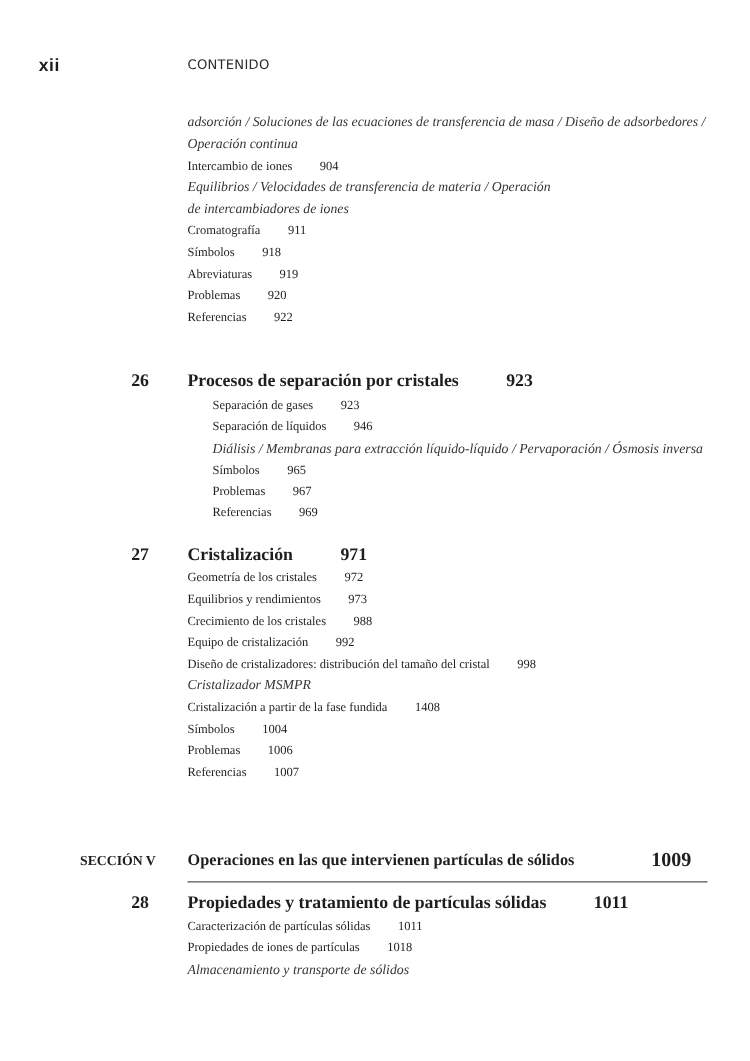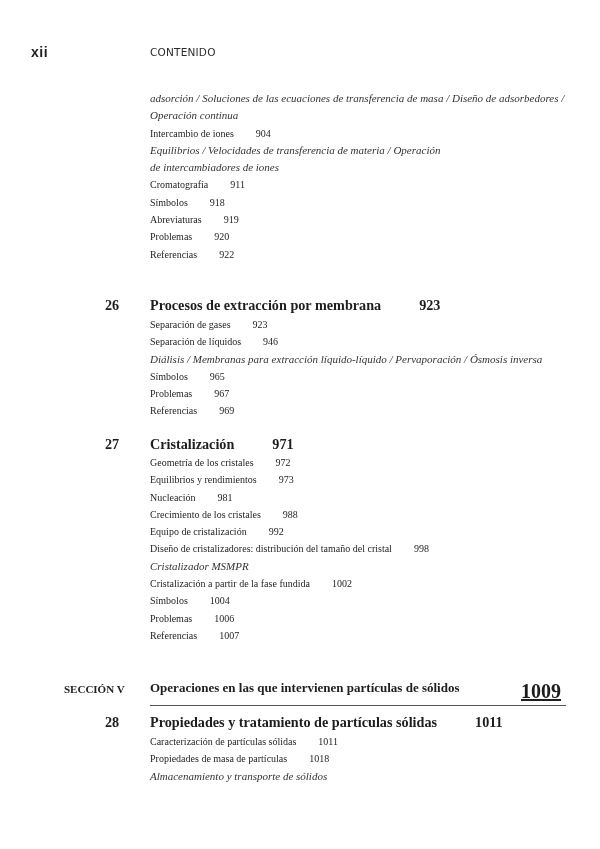--- a/index.html
+++ b/index.html
@@ -12,21 +12,21 @@
   .block { position: absolute; left: 150px; width: 430px; }
   .line { font-size: 10px; height: 17.3px; line-height: 17.3px; white-space: nowrap; }
   .it { font-style: italic; font-size: 11px; color: #333; }
   .pg { display: inline-block; margin-left: 22px; }
   .chap { position: absolute; font-weight: bold; font-size: 14.2px; white-space: nowrap; }
   .chap-num { position: absolute; left: 92px; width: 40px; text-align: center; }
   .chap-title { position: absolute; left: 150px; }
   .chap-title .pg { margin-left: 38px; }
   .section-label { position: absolute; left: 64px; top: 683px; font-weight: bold; font-size: 11px; }
   .section-title { position: absolute; left: 150px; top: 680px; font-weight: bold; font-size: 13px; white-space: nowrap; }
-  .section-page { position: absolute; left: 521px; top: 680px; font-weight: bold; font-size: 20px; text-decoration: underline; }
+  .section-page { position: absolute; left: 521px; top: 680px; font-weight: bold; font-size: 16px; }
   .rule { position: absolute; left: 150px; top: 705px; width: 416px; height: 0; border-top: 1px solid #555; }
 </style>
 </head>
 <body>
 
 <div class="page-num">xii</div>
 <div class="running-head">CONTENIDO</div>
 
 <div class="block" id="prelude" style="top:90px;">
     <div class="line it"><span>adsorción / Soluciones de las ecuaciones de transferencia de masa / Diseño de adsorbedores /</span></div>
@@ -37,62 +37,61 @@
     <div class="line"><span>Cromatografía</span><span class="pg">911</span></div>
     <div class="line"><span>Símbolos</span><span class="pg">918</span></div>
     <div class="line"><span>Abreviaturas</span><span class="pg">919</span></div>
     <div class="line"><span>Problemas</span><span class="pg">920</span></div>
     <div class="line"><span>Referencias</span><span class="pg">922</span></div>
   </div>
 
 <div>
   <div class="chap" style="top:297px;left:0;width:600px;">
     <span class="chap-num">26</span>
-    <span class="chap-title"><span>Procesos de extracción por membrana</span><span class="pg">923</span></span>
+    <span class="chap-title"><span>Procesos de separación por cristales</span><span class="pg">923</span></span>
   </div>
-  <div class="block" id="ch0" style="top:316px;">
+  <div class="block" id="ch0" style="top:316px;margin-left:20px;">
       <div class="line"><span>Separación de gases</span><span class="pg">923</span></div>
       <div class="line"><span>Separación de líquidos</span><span class="pg">946</span></div>
       <div class="line it"><span>Diálisis / Membranas para extracción líquido-líquido / Pervaporación / Ósmosis inversa</span></div>
       <div class="line"><span>Símbolos</span><span class="pg">965</span></div>
       <div class="line"><span>Problemas</span><span class="pg">967</span></div>
       <div class="line"><span>Referencias</span><span class="pg">969</span></div>
     </div>
 </div>
 
 <div>
   <div class="chap" style="top:436px;left:0;width:600px;">
     <span class="chap-num">27</span>
     <span class="chap-title"><span>Cristalización</span><span class="pg">971</span></span>
   </div>
   <div class="block" id="ch1" style="top:454px;">
       <div class="line"><span>Geometría de los cristales</span><span class="pg">972</span></div>
       <div class="line"><span>Equilibrios y rendimientos</span><span class="pg">973</span></div>
-      <div class="line"><span>Nucleación</span><span class="pg">981</span></div>
       <div class="line"><span>Crecimiento de los cristales</span><span class="pg">988</span></div>
       <div class="line"><span>Equipo de cristalización</span><span class="pg">992</span></div>
       <div class="line"><span>Diseño de cristalizadores: distribución del tamaño del cristal</span><span class="pg">998</span></div>
       <div class="line it"><span>Cristalizador MSMPR</span></div>
-      <div class="line"><span>Cristalización a partir de la fase fundida</span><span class="pg">1002</span></div>
+      <div class="line"><span>Cristalización a partir de la fase fundida</span><span class="pg">1408</span></div>
       <div class="line"><span>Símbolos</span><span class="pg">1004</span></div>
       <div class="line"><span>Problemas</span><span class="pg">1006</span></div>
       <div class="line"><span>Referencias</span><span class="pg">1007</span></div>
     </div>
 </div>
 
 <div>
   <div class="section-label">SECCIÓN V</div>
   <div class="section-title">Operaciones en las que intervienen partículas de sólidos</div>
   <div class="section-page">1009</div>
   <div class="rule"></div>
 </div>
 
 <div>
   <div class="chap" style="top:714px;left:0;width:600px;">
     <span class="chap-num">28</span>
     <span class="chap-title"><span>Propiedades y tratamiento de partículas sólidas</span><span class="pg">1011</span></span>
   </div>
   <div class="block" id="ch2" style="top:733px;">
       <div class="line"><span>Caracterización de partículas sólidas</span><span class="pg">1011</span></div>
-      <div class="line"><span>Propiedades de masa de partículas</span><span class="pg">1018</span></div>
+      <div class="line"><span>Propiedades de iones de partículas</span><span class="pg">1018</span></div>
       <div class="line it"><span>Almacenamiento y transporte de sólidos</span></div>
     </div>
 </div>
 
 </body></html>

